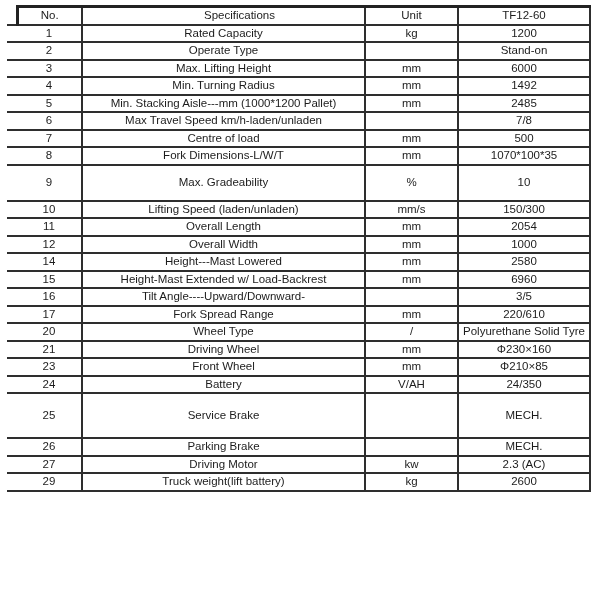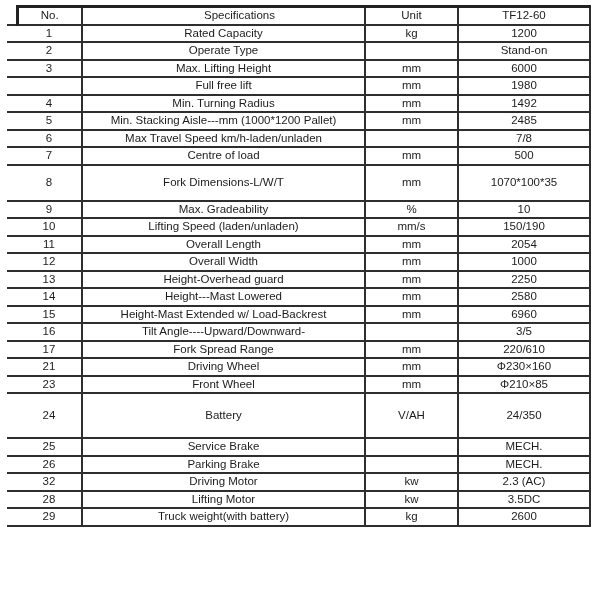--- a/index.html
+++ b/index.html
@@ -110,27 +110,20 @@
         </tr>
         <tr>
           <td class="c-gutter"></td>
           <td class="c-no">3</td>
           <td class="c-spec">Max. Lifting Height</td>
           <td class="c-unit">mm</td>
           <td class="c-value">6000</td>
         </tr>
         <tr>
           <td class="c-gutter"></td>
-          <td class="c-no"></td>
-          <td class="c-spec">Full free lift</td>
-          <td class="c-unit">mm</td>
-          <td class="c-value">1980</td>
-        </tr>
-        <tr>
-          <td class="c-gutter"></td>
           <td class="c-no">4</td>
           <td class="c-spec">Min. Turning Radius</td>
           <td class="c-unit">mm</td>
           <td class="c-value">1492</td>
         </tr>
         <tr>
           <td class="c-gutter"></td>
           <td class="c-no">5</td>
           <td class="c-spec">Min. Stacking Aisle---mm (1000*1200 Pallet)</td>
           <td class="c-unit">mm</td>
@@ -162,45 +155,38 @@
           <td class="c-no">9</td>
           <td class="c-spec">Max. Gradeability</td>
           <td class="c-unit">%</td>
           <td class="c-value">10</td>
         </tr>
         <tr>
           <td class="c-gutter"></td>
           <td class="c-no">10</td>
           <td class="c-spec">Lifting Speed (laden/unladen)</td>
           <td class="c-unit">mm/s</td>
-          <td class="c-value">150/190</td>
+          <td class="c-value">150/300</td>
         </tr>
         <tr>
           <td class="c-gutter"></td>
           <td class="c-no">11</td>
           <td class="c-spec">Overall Length</td>
           <td class="c-unit">mm</td>
           <td class="c-value">2054</td>
         </tr>
         <tr>
           <td class="c-gutter"></td>
           <td class="c-no">12</td>
           <td class="c-spec">Overall Width</td>
           <td class="c-unit">mm</td>
           <td class="c-value">1000</td>
         </tr>
         <tr>
           <td class="c-gutter"></td>
-          <td class="c-no">13</td>
-          <td class="c-spec">Height-Overhead guard</td>
-          <td class="c-unit">mm</td>
-          <td class="c-value">2250</td>
-        </tr>
-        <tr>
-          <td class="c-gutter"></td>
           <td class="c-no">14</td>
           <td class="c-spec">Height---Mast Lowered</td>
           <td class="c-unit">mm</td>
           <td class="c-value">2580</td>
         </tr>
         <tr>
           <td class="c-gutter"></td>
           <td class="c-no">15</td>
           <td class="c-spec">Height-Mast Extended w/ Load-Backrest</td>
           <td class="c-unit">mm</td>
@@ -212,20 +198,27 @@
           <td class="c-spec">Tilt Angle----Upward/Downward-</td>
           <td class="c-unit"></td>
           <td class="c-value">3/5</td>
         </tr>
         <tr>
           <td class="c-gutter"></td>
           <td class="c-no">17</td>
           <td class="c-spec">Fork Spread Range</td>
           <td class="c-unit">mm</td>
           <td class="c-value">220/610</td>
+        </tr>
+        <tr>
+          <td class="c-gutter"></td>
+          <td class="c-no">20</td>
+          <td class="c-spec">Wheel Type</td>
+          <td class="c-unit">/</td>
+          <td class="c-value">Polyurethane Solid Tyre</td>
         </tr>
         <tr>
           <td class="c-gutter"></td>
           <td class="c-no">21</td>
           <td class="c-spec">Driving Wheel</td>
           <td class="c-unit">mm</td>
           <td class="c-value">Φ230×160</td>
         </tr>
         <tr>
           <td class="c-gutter"></td>
@@ -250,34 +243,27 @@
         </tr>
         <tr>
           <td class="c-gutter"></td>
           <td class="c-no">26</td>
           <td class="c-spec">Parking Brake</td>
           <td class="c-unit"></td>
           <td class="c-value">MECH.</td>
         </tr>
         <tr>
           <td class="c-gutter"></td>
-          <td class="c-no">32</td>
+          <td class="c-no">27</td>
           <td class="c-spec">Driving Motor</td>
           <td class="c-unit">kw</td>
           <td class="c-value">2.3 (AC)</td>
         </tr>
         <tr>
           <td class="c-gutter"></td>
-          <td class="c-no">28</td>
-          <td class="c-spec">Lifting Motor</td>
-          <td class="c-unit">kw</td>
-          <td class="c-value">3.5DC</td>
-        </tr>
-        <tr>
-          <td class="c-gutter"></td>
           <td class="c-no">29</td>
-          <td class="c-spec">Truck weight(with battery)</td>
+          <td class="c-spec">Truck weight(lift battery)</td>
           <td class="c-unit">kg</td>
           <td class="c-value">2600</td>
         </tr>
       </tbody>
   </table>
 </div>
 
 </body></html>

